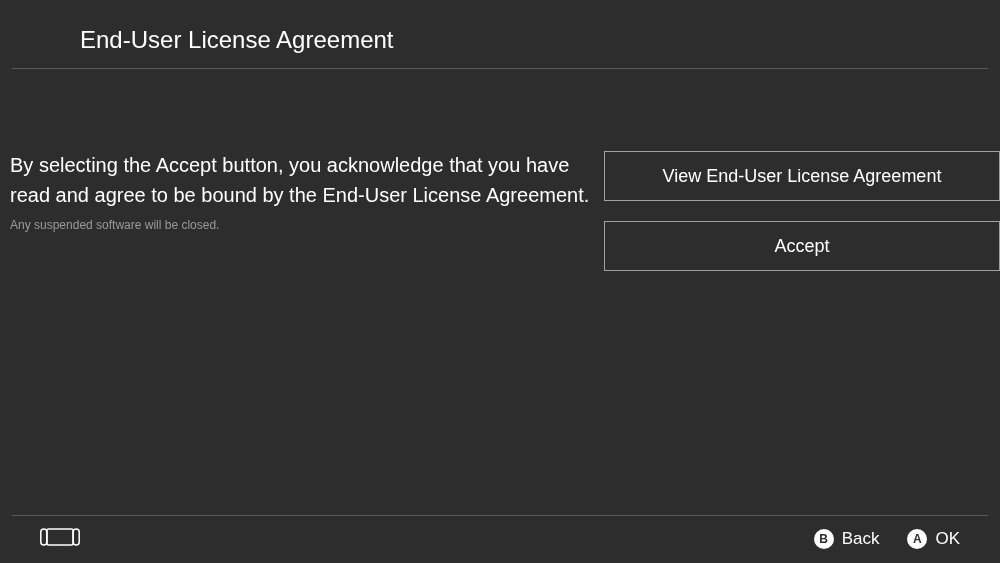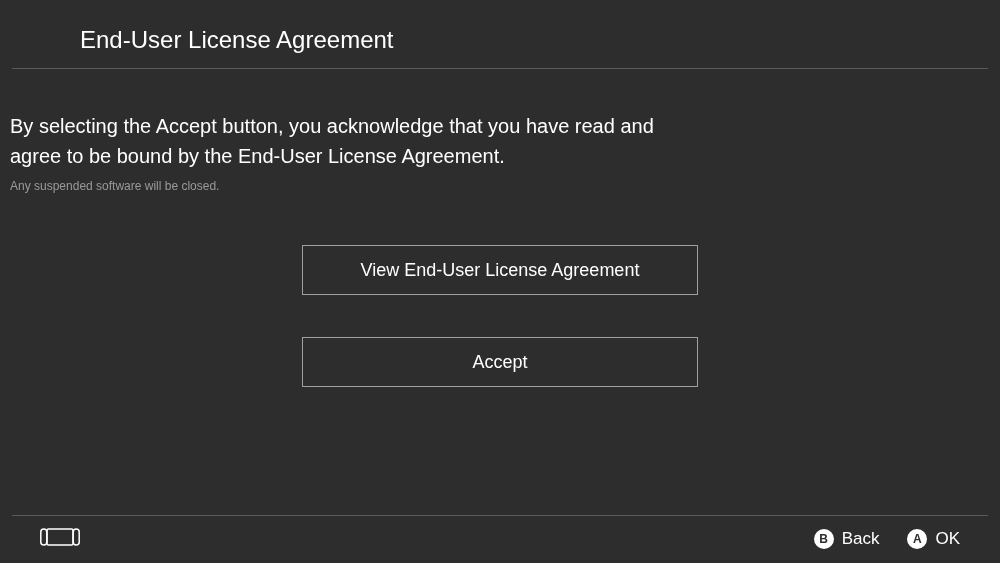--- a/index.html
+++ b/index.html
@@ -26,43 +26,44 @@
       color: #ffffff;
     }
     .divider {
       height: 1px;
       background: #5a5a5a;
       margin: 0 12px;
     }
     .content {
       padding: 42px 0 0 0;
       display: flex;
-      flex-direction: column;
+      flex-direction: row;
+      align-items: center;
     }
     .description {
       width: 680px;
       margin-left: 10px;
     }
     .desc-main {
       font-size: 20px;
       line-height: 1.5;
       color: #ffffff;
       font-weight: 400;
     }
     .desc-sub {
       font-size: 12px;
       color: #9a9a9a;
       margin-top: 8px;
     }
     .button-group {
-      margin-top: 52px;
+      margin-top: 40px;
       display: flex;
       flex-direction: column;
       align-items: center;
-      gap: 14px;
+      gap: 3px;
     }
     .btn {
       width: 396px;
       height: 50px;
       background: transparent;
       border: 1px solid #a0a0a0;
       color: #ffffff;
       font-size: 18px;
       font-weight: 400;
       display: flex;

